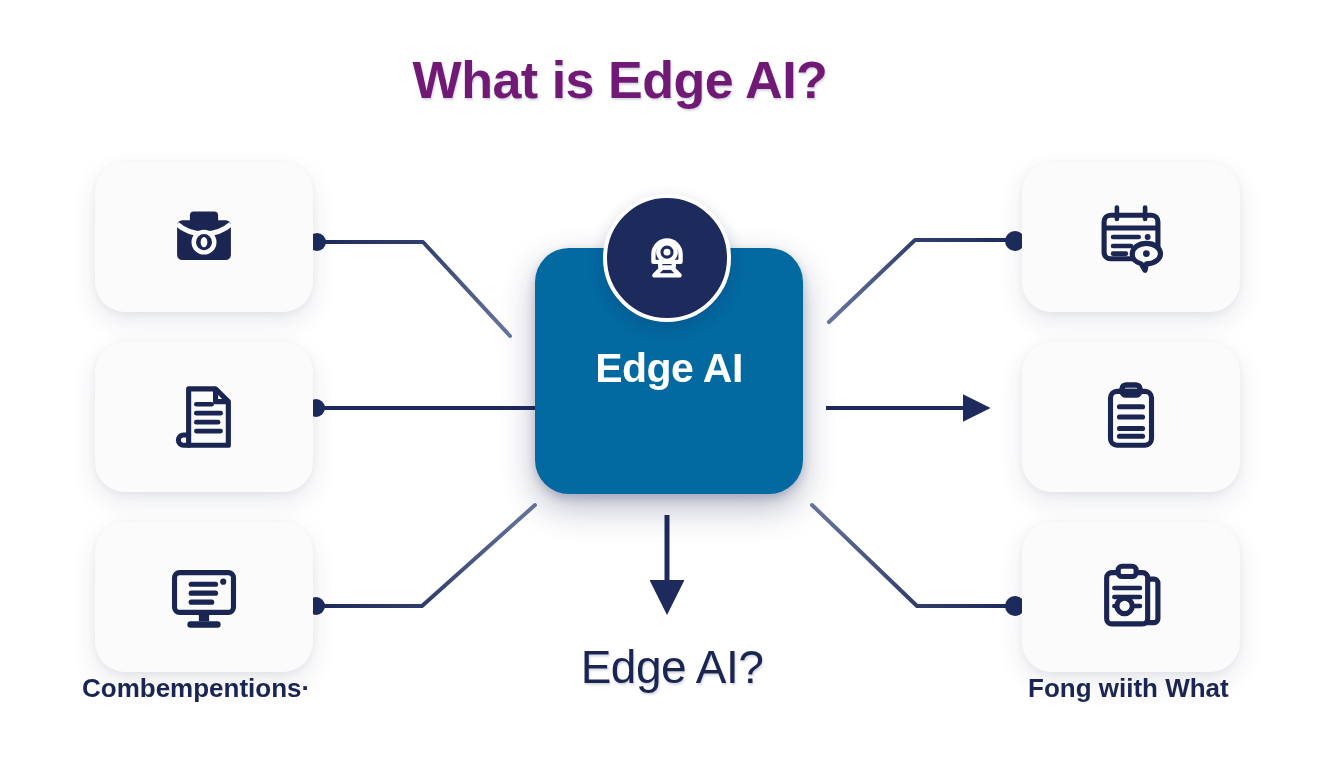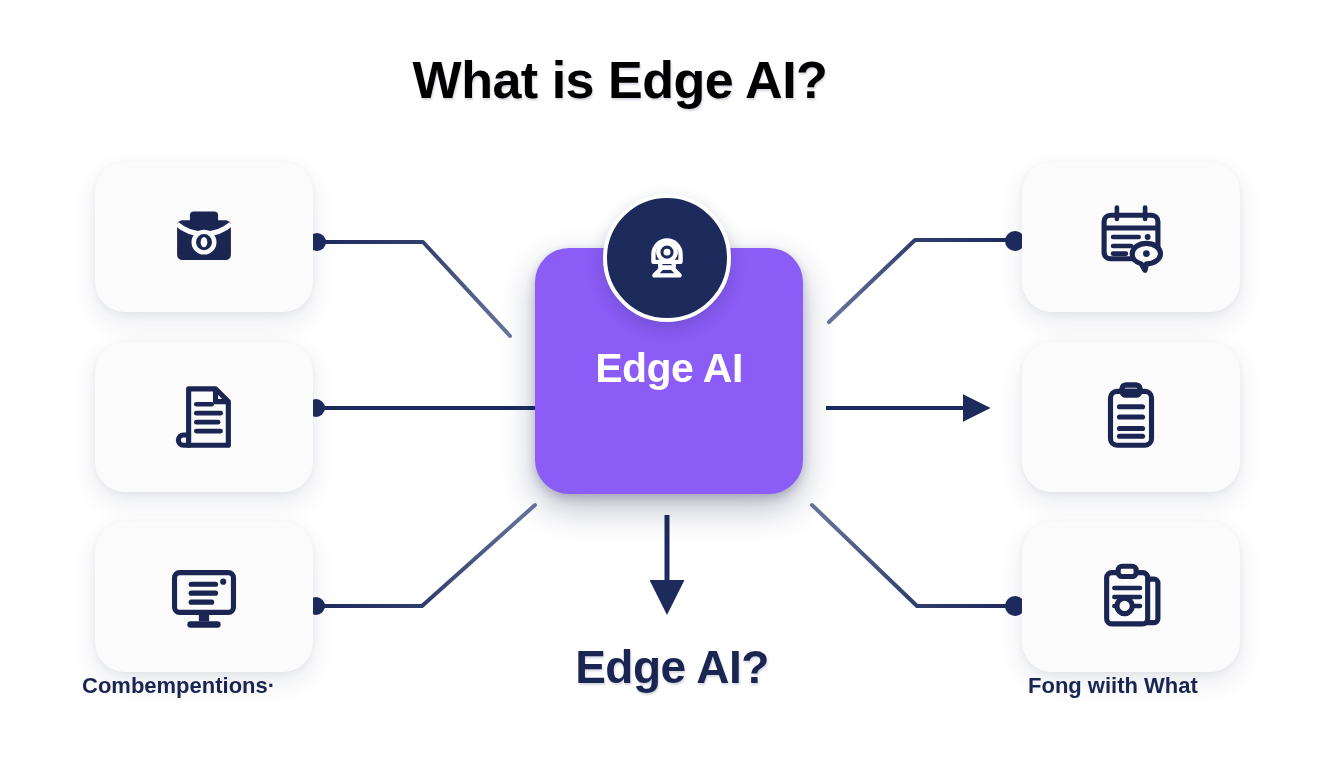--- a/index.html
+++ b/index.html
@@ -20,33 +20,33 @@
   
   #page-title {
     position: absolute;
     left: 0;
     top: 50px;
     width: 1240px;
     text-align: center;
     font-size: 52px;
     font-weight: bold;
     letter-spacing: -0.5px;
-    color: #000000;
+    color: #701a75;
     text-shadow: 1px 2px 2px rgba(30,40,90,0.18);
   }
 
   
   #bottom-caption {
     position: absolute;
     left: 0;
     top: 640px;
     width: 1344px;
     text-align: center;
     font-size: 46px;
-    font-weight: bold;
+    font-weight: normal;
     letter-spacing: -0.5px;
     color: #1a2552;
     text-shadow: 1px 2px 2px rgba(30,40,90,0.18);
   }
 
   
   .side-card {
     position: absolute;
     width: 218px;
     height: 150px;
@@ -63,37 +63,37 @@
   .card-l1 { left: 95px;  top: 162px; }
   .card-l2 { left: 95px;  top: 342px; }
   .card-l3 { left: 95px;  top: 522px; }
   .card-r1 { left: 1022px; top: 162px; }
   .card-r2 { left: 1022px; top: 342px; }
   .card-r3 { left: 1022px; top: 522px; }
 
   
   .side-label {
     position: absolute;
-    font-size: 22px;
+    font-size: 26px;
     font-weight: bold;
     color: #1a2552;
     white-space: nowrap;
   }
   #label-left-bottom  { left: 82px;  top: 673px; }
   #label-right-bottom { left: 1028px; top: 673px; }
 
   
   #hub-card {
     position: absolute;
     left: 535px;
     top: 248px;
     width: 268px;
     height: 246px;
     border-radius: 34px;
-    background: #8b5cf6;
+    background: #0369a1;
     box-shadow: 0 14px 34px rgba(25,35,80,0.30),
                 0 4px 10px rgba(25,35,80,0.20);
   }
   #hub-text {
     position: absolute;
     left: 0;
     top: 96px;
     width: 268px;
     text-align: center;
     color: #ffffff;

